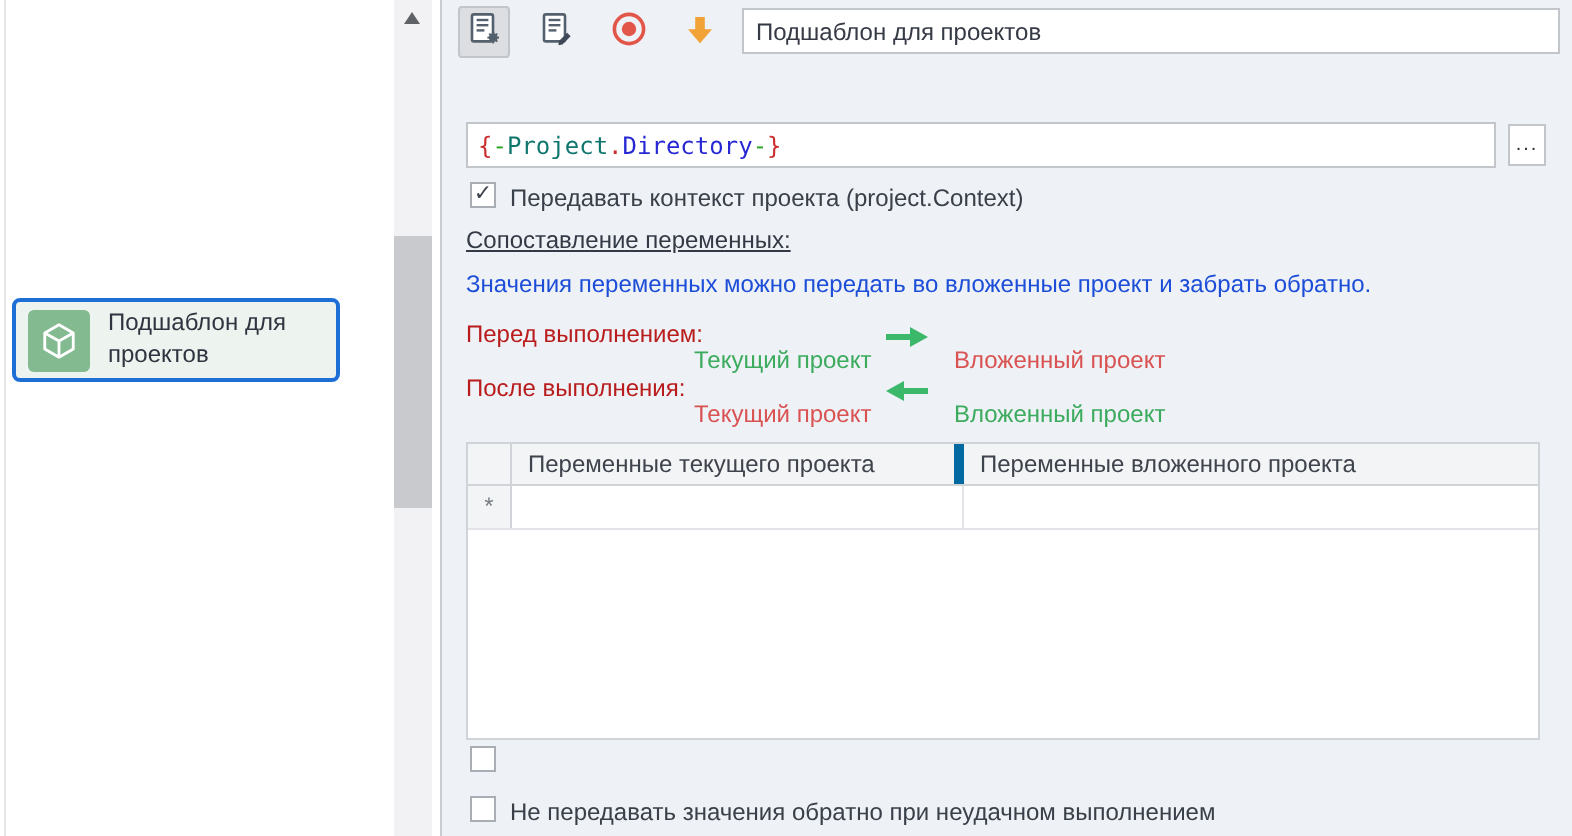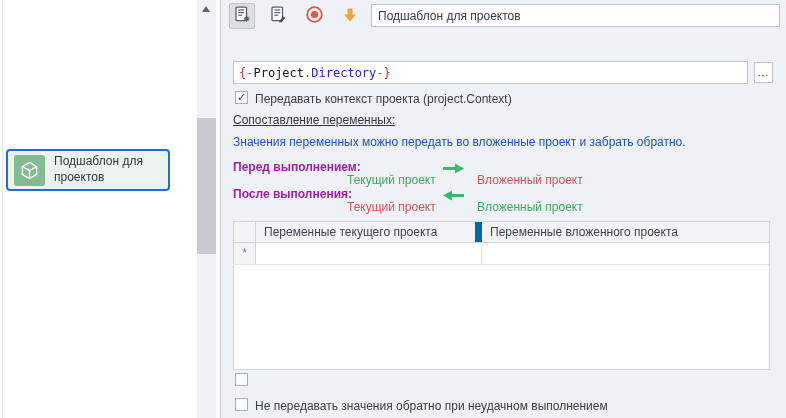--- a/index.html
+++ b/index.html
@@ -34,33 +34,33 @@
   .browse-btn { position:absolute; left:754px; top:62px; width:19px; height:21px; border:1px solid #c2c5ca; background:#fff; font-size:10px; color:#2a2f3a; display:flex; align-items:center; justify-content:center; letter-spacing:1px; cursor:pointer; }
 
   .checkbox { position:absolute; width:13px; height:13px; border:1px solid #a9aeb5; background:#fff; font-size:11px; line-height:11px; font-weight:bold; color:#3b4049; text-align:center; cursor:pointer; }
   .cb-label { position:absolute; left:255px; color:#3a4049; }
   #cb-ctx { left:235px; top:91px; } #cb-ctx-label { top:92px; }
   #cb-match { left:235px; top:373px; } #cb-match-label { top:374px; }
   #cb-nobw { left:235px; top:398px; } #cb-nobw-label { top:399px; }
 
   .hint { position:absolute; left:233px; top:135px; color:#1d4ed8; }
 
-  .flow-label { position:absolute; left:233px; color:#a21caf;font-weight:bold; }
+  .flow-label { position:absolute; left:233px; color:#b91c1c; }
   .flow-from, .flow-to { position:absolute;margin-top:13px; }
   .green { color:#3cab5e; } .red { color:#d95353; }
   #before-label { top:160px; } #before-from { left:347px; top:160px; } #before-to { left:477px; top:160px; }
   #after-label  { top:187px; } #after-from  { left:347px; top:187px; } #after-to  { left:477px; top:187px; }
   .flow-arrow { position:absolute; left:443px; }
   #before-arrow { top:163px; } #after-arrow { top:190px; }
 
   
   .vars-table { position:absolute; left:233px; top:221px; width:537px; height:149px; background:#fff; border:1px solid #d0d3d7; }
   .vt-header { display:flex; height:21px; background:#f3f4f6; border-bottom:1px solid #d0d3d7; }
   .vt-corner { width:22px; border-right:1px solid #d0d3d7; background:#f3f4f6; flex:0 0 auto; }
-  .vt-h-cell { line-height:20px; padding-left:8px; color:#3f434c; border-right:7px solid #0369a1; cursor:pointer; }
+  .vt-h-cell { line-height:20px; padding-left:8px; color:#3f434c; border-right:5px solid #0369a1; cursor:pointer; }
   .vt-h-cell.c1 { width:226px; flex:0 0 auto; }
   .vt-h-cell.c2 { flex:1; border-right:none; }
   .vt-newrow { display:flex; height:22px; border-bottom:1px solid #e2e4e8; }
   .vt-rowhead { width:22px; flex:0 0 auto; background:#f3f4f6; border-right:1px solid #d0d3d7; text-align:center; line-height:21px; color:#777c85; cursor:pointer; }
   .vt-cell { cursor:text; }
   .vt-cell.c1 { width:226px; flex:0 0 auto; border-right:1px solid #e2e4e8; }
   .vt-cell.c2 { flex:1; }
 </style>
 </head>
 <body>
@@ -128,21 +128,21 @@
       <svg width="16" height="16" viewBox="0 0 16 16">
         <path d="M5.6 1.5 H10.4 V7.6 H14 L8 14.6 L2 7.6 H5.6 Z" fill="#f2a338"></path>
       </svg>
     </span>
   </div>
   <input class="name-input" value="Подшаблон для проектов" style="">
 
   <div class="path-input">
       <span style="color: rgb(204, 47, 47);">{</span>
       <span style="color: rgb(43, 163, 43);">-</span>
-      <span style="color: #0f172a;">Project</span>
+      <span style="color: #0f766e;">Project</span>
       <span style="color: rgb(204, 47, 47);">.</span>
       <span style="color: rgb(39, 39, 212);">Directory</span>
       <span style="color: rgb(43, 163, 43);">-</span>
       <span style="color: rgb(204, 47, 47);">}</span>
     </div>
   <div class="browse-btn">...</div>
 
   <div id="cb-ctx" class="checkbox"><span class="glyph">✓</span></div>
   <div id="cb-ctx-label" class="cb-label">Передавать контекст проекта (project.Context)</div>
 

